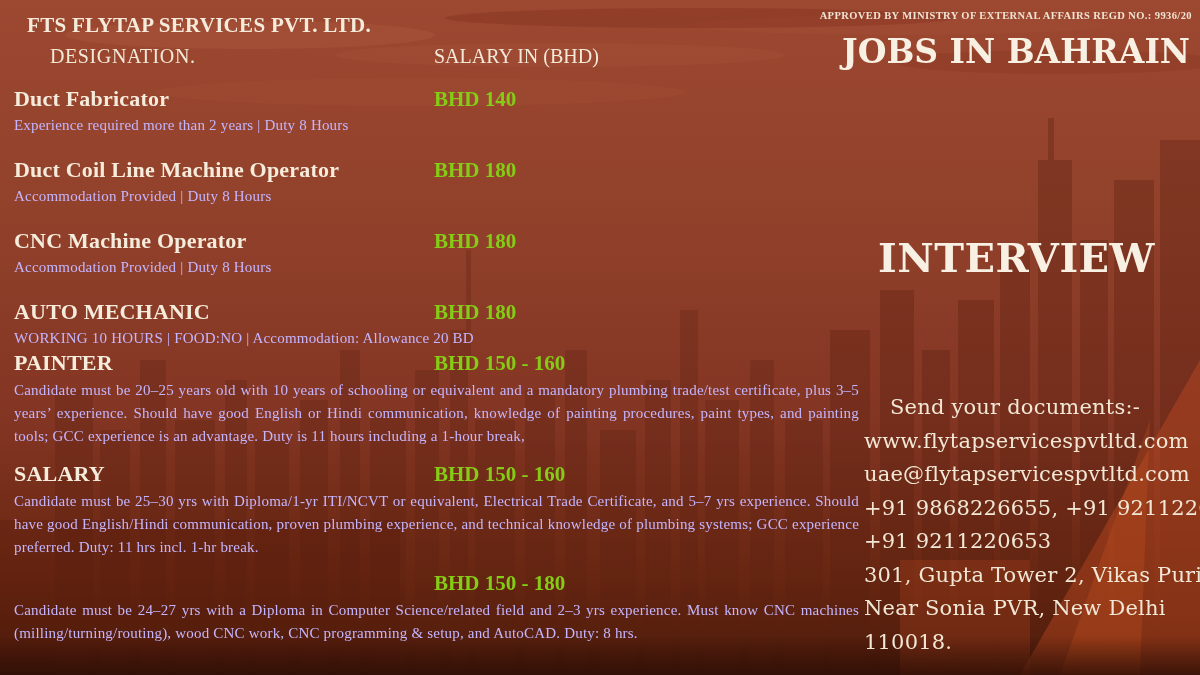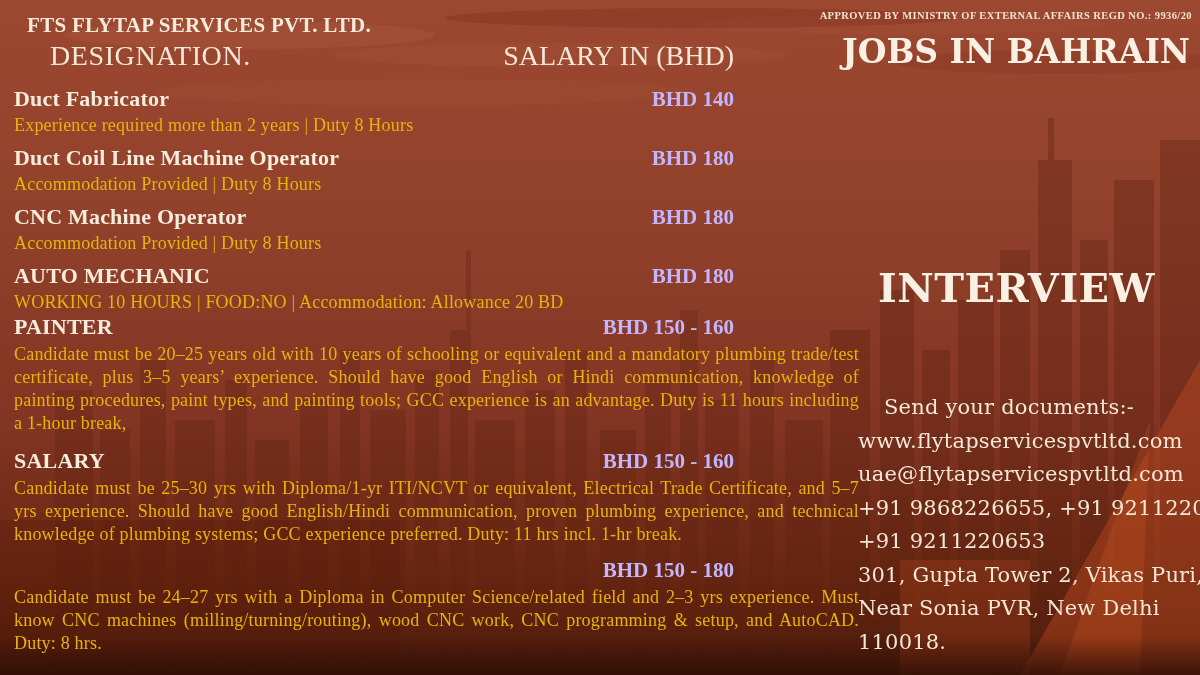--- a/index.html
+++ b/index.html
@@ -13,38 +13,38 @@
   }
   .bg { position:absolute; left:0; top:0; width:1200px; height:675px; display:block; }
 
   
   .left-col { position:absolute; left:14px; top:12px; width:845px; }
   .company {
     margin-left:13px;
     font-size:21px; font-weight:bold; letter-spacing:0.3px;
     color:#f5ebda; line-height:26px; white-space:nowrap;
   }
-  .col-header { position:relative; margin-top:5px; height:26px; font-size:28px; line-height:26px; }
+  .col-header { position:relative; margin-top:5px; height:26px; font-size:20px; line-height:26px; }
   .col-header .designation { margin-left:36px; letter-spacing:0.6px; }
   .salary-cell {
     position:absolute; left:420px; top:0; width:300px;
-    text-align:right; white-space:nowrap;
-  }
-  .job-row { margin-top:8px; }
+    text-align:left; white-space:nowrap;
+  }
+  .job-row { margin-top:20px; }
   .job-row.g4  { margin-top:17px; }
   .job-row.g7  { margin-top:0; }
   .job-row.g11 { margin-top:11px; }
   .job-row.g13 { margin-top:13px; }
   .job-head { position:relative; height:26px; line-height:26px; }
   .job-title { font-size:22px; font-weight:bold; letter-spacing:0.2px; color:#f6ecdc; white-space:nowrap; }
-  .job-salary { font-size:21px; font-weight:bold; color:#c4b5fd; }
+  .job-salary { font-size:21px; font-weight:bold; color:#84cc16; }
   .job-detail {
     margin-top:2px;
-    font-size:18px; line-height:23px; letter-spacing:0.2px;
-    color:#eab308;
+    font-size:15px; line-height:23px; letter-spacing:0.2px;
+    color:#c4b5fd;
   }
   .job-detail.para { text-align:justify; margin-top:3px; }
 
   
   .approved {
     position:absolute; top:10px; right:8px;
     font-size:10.5px; font-weight:bold; letter-spacing:0.4px;
     color:#f0e4d3; white-space:nowrap;
   }
   .main-title {
@@ -53,28 +53,28 @@
     font-size:33px; font-weight:700; line-height:1.1;
     color:#f8f0e2; white-space:nowrap;
   }
   .tele {
     position:absolute; left:878px;
     font-family:"DejaVu Serif", serif;
     font-size:40px; font-weight:bold; letter-spacing:0.5px;
     color:#f8f0e2; white-space:nowrap;
   }
   .tele.l1 { top:180px; }
-  .tele.l2 { top:264px;text-align:center; }
+  .tele.l2 { top:234px;text-align:center; }
   .contact {
     position:absolute; left:858px; top:391px; width:342px;
     font-family:"DejaVu Serif", serif;
     font-size:21px; line-height:33.5px; letter-spacing:0.2px;
     color:#f2e7d5;
   }
-  .contact div { white-space:nowrap; }
+  .contact div { white-space:nowrap;margin-left:6px; }
   .contact .indent { padding-left:26px; }
 </style>
 </head>
 <body>
 
 <div class="poster">
 
   <svg class="bg" viewBox="0 0 1200 675" aria-hidden="true">
     <defs>
       <linearGradient id="sky" x1="0" y1="0" x2="0" y2="1">

